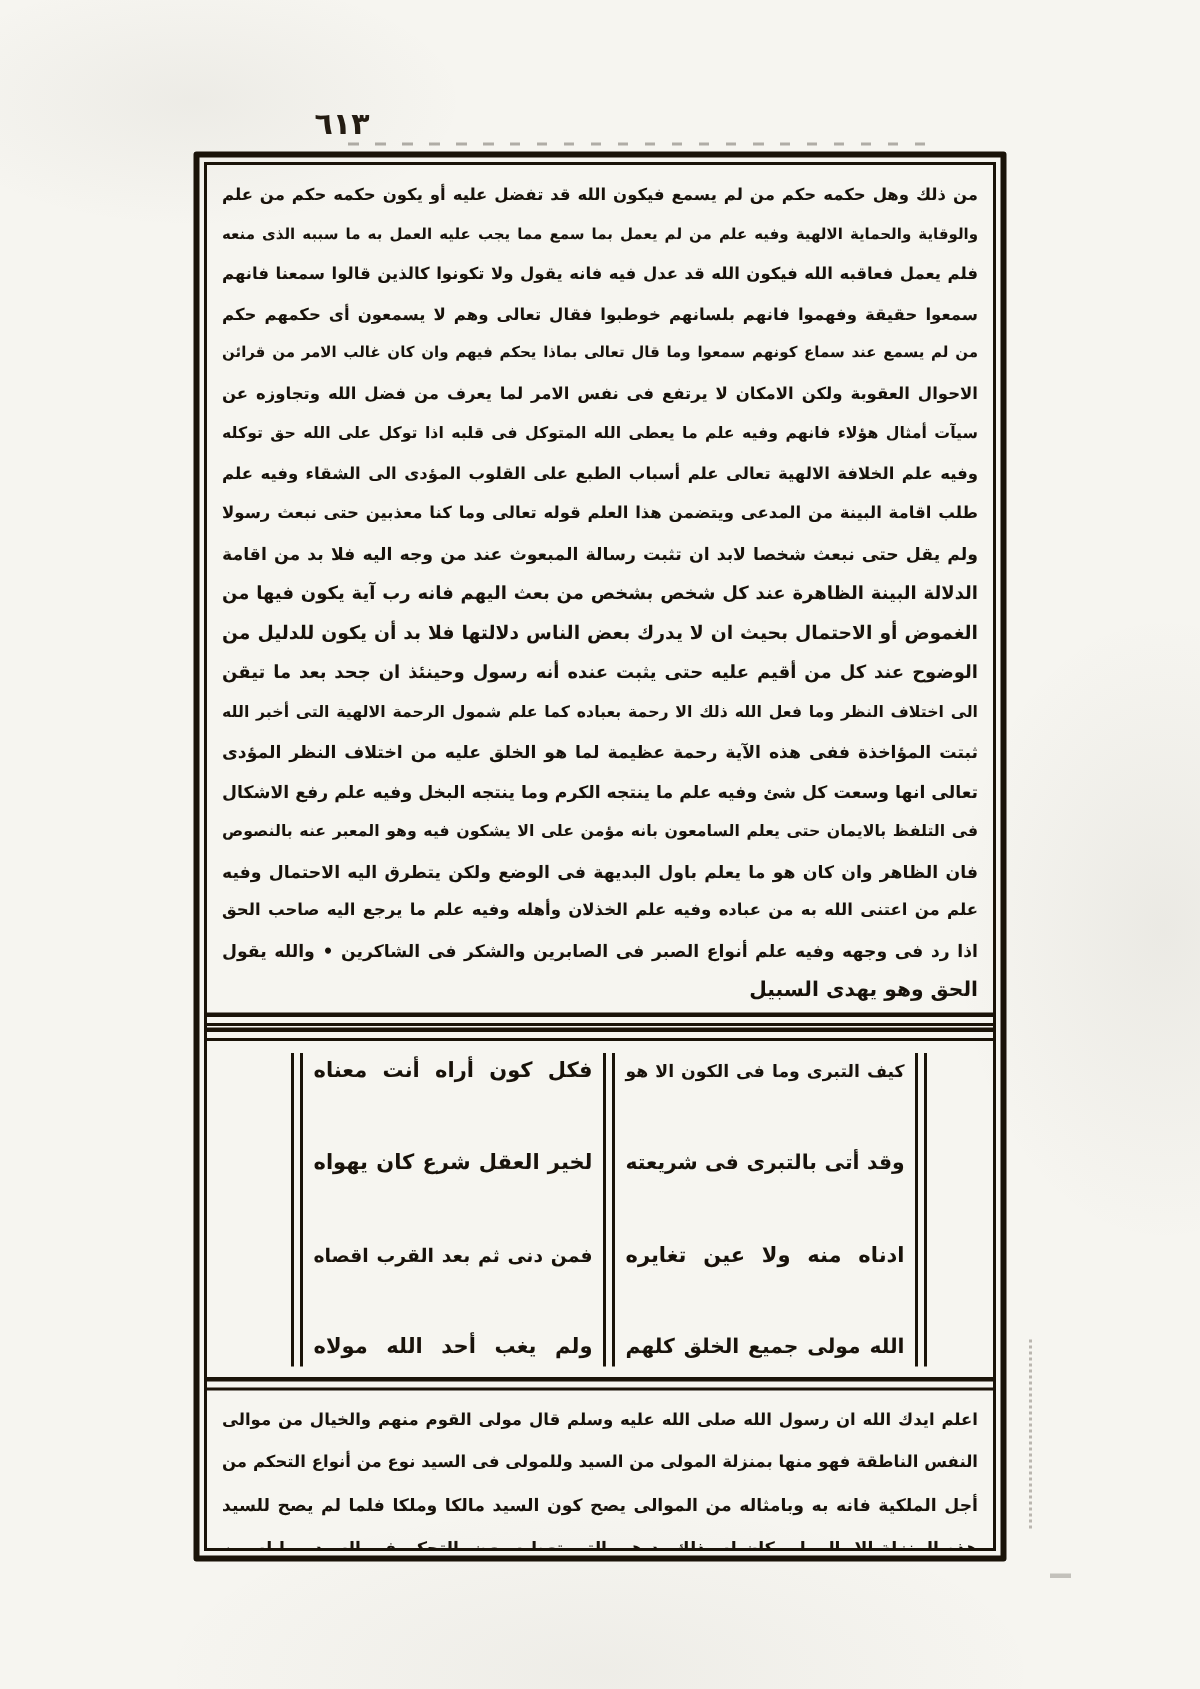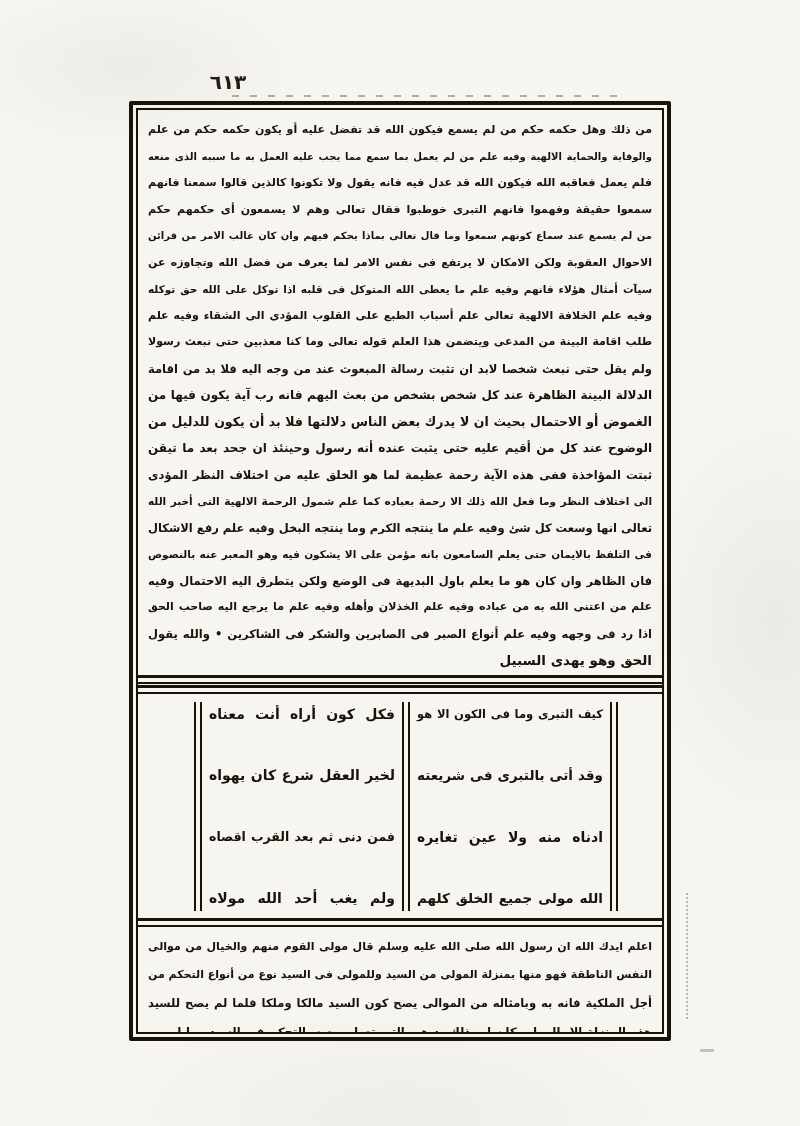--- a/index.html
+++ b/index.html
@@ -77,32 +77,32 @@
 
 <div class="page-number">٦١٣</div>
 
 <div class="frame">
   <div class="frame-inner">
 
     <div class="main-text">
       <div class="tline fit" style="font-size: 11px;">من ذلك وهل حكمه حكم من لم يسمع فيكون الله قد تفضل عليه أو يكون حكمه حكم من علم</div>
       <div class="tline fit" style="font-size: 10px;">والوقاية والحماية الالهية وفيه علم من لم يعمل بما سمع مما يجب عليه العمل به ما سببه الذى منعه</div>
       <div class="tline fit" style="font-size: 11px;">فلم يعمل فعاقبه الله فيكون الله قد عدل فيه فانه يقول ولا تكونوا كالذين قالوا سمعنا فانهم</div>
-      <div class="tline fit" style="font-size: 11px;">سمعوا حقيقة وفهموا فانهم التبرى خوطبوا فقال تعالى وهم لا يسمعون أى حكمهم حكم</div>
+      <div class="tline fit" style="font-size: 11px;">سمعوا حقيقة وفهموا فانهم بلسانهم خوطبوا فقال تعالى وهم لا يسمعون أى حكمهم حكم</div>
       <div class="tline fit" style="font-size: 10px;">من لم يسمع عند سماع كونهم سمعوا وما قال تعالى بماذا يحكم فيهم وان كان غالب الامر من قرائن</div>
       <div class="tline fit" style="font-size: 11px;">الاحوال العقوبة ولكن الامكان لا يرتفع فى نفس الامر لما يعرف من فضل الله وتجاوزه عن</div>
       <div class="tline fit" style="font-size: 10.5px;">سيآت أمثال هؤلاء فانهم وفيه علم ما يعطى الله المتوكل فى قلبه اذا توكل على الله حق توكله</div>
       <div class="tline fit" style="font-size: 11px;">وفيه علم الخلافة الالهية تعالى علم أسباب الطبع على القلوب المؤدى الى الشقاء وفيه علم</div>
       <div class="tline fit" style="font-size: 11px;">طلب اقامة البينة من المدعى ويتضمن هذا العلم قوله تعالى وما كنا معذبين حتى نبعث رسولا</div>
       <div class="tline fit" style="font-size: 11.5px;">ولم يقل حتى نبعث شخصا لابد ان تثبت رسالة المبعوث عند من وجه اليه فلا بد من اقامة</div>
       <div class="tline fit" style="font-size: 12px;">الدلالة البينة الظاهرة عند كل شخص بشخص من بعث اليهم فانه رب آية يكون فيها من</div>
       <div class="tline fit" style="font-size: 12.5px;">الغموض أو الاحتمال بحيث ان لا يدرك بعض الناس دلالتها فلا بد أن يكون للدليل من</div>
       <div class="tline fit" style="font-size: 12px;">الوضوح عند كل من أقيم عليه حتى يثبت عنده أنه رسول وحينئذ ان جحد بعد ما تيقن</div>
+      <div class="tline fit" style="font-size: 10.5px;">الى اختلاف النظر وما فعل الله ذلك الا رحمة بعباده كما علم شمول الرحمة الالهية التى أخبر الله</div>
       <div class="tline fit" style="font-size: 11.5px;">ثبتت المؤاخذة ففى هذه الآية رحمة عظيمة لما هو الخلق عليه من اختلاف النظر المؤدى</div>
-      <div class="tline fit" style="font-size: 10.5px;">الى اختلاف النظر وما فعل الله ذلك الا رحمة بعباده كما علم شمول الرحمة الالهية التى أخبر الله</div>
       <div class="tline fit" style="font-size: 11.5px;">تعالى انها وسعت كل شئ وفيه علم ما ينتجه الكرم وما ينتجه البخل وفيه علم رفع الاشكال</div>
       <div class="tline fit" style="font-size: 10.5px;">فى التلفظ بالايمان حتى يعلم السامعون بانه مؤمن على الا يشكون فيه وهو المعبر عنه بالنصوص</div>
       <div class="tline fit" style="font-size: 11.5px;">فان الظاهر وان كان هو ما يعلم باول البديهة فى الوضع ولكن يتطرق اليه الاحتمال وفيه</div>
       <div class="tline fit" style="font-size: 11px;">علم من اعتنى الله به من عباده وفيه علم الخذلان وأهله وفيه علم ما يرجع اليه صاحب الحق</div>
       <div class="tline fit" style="font-size: 11.5px;">اذا رد فى وجهه وفيه علم أنواع الصبر فى الصابرين والشكر فى الشاكرين • والله يقول</div>
       <div class="tline fit last">الحق وهو يهدى السبيل</div>
     </div>
 
     <div class="divider"></div>
 

